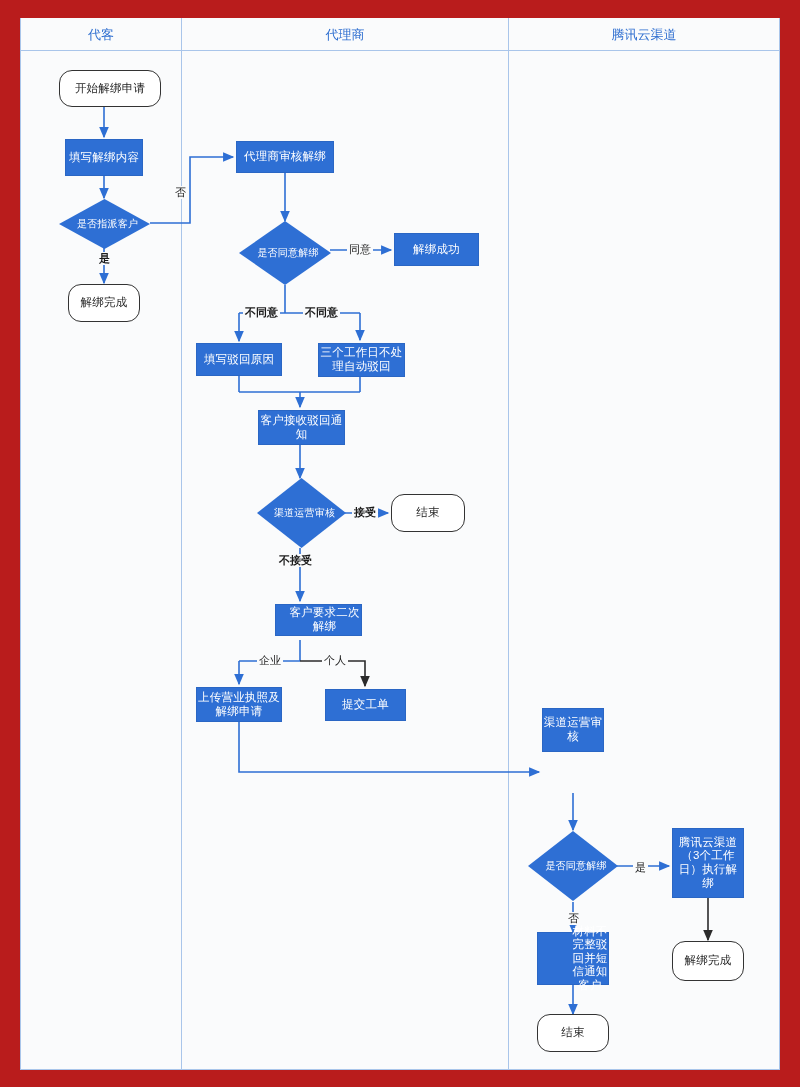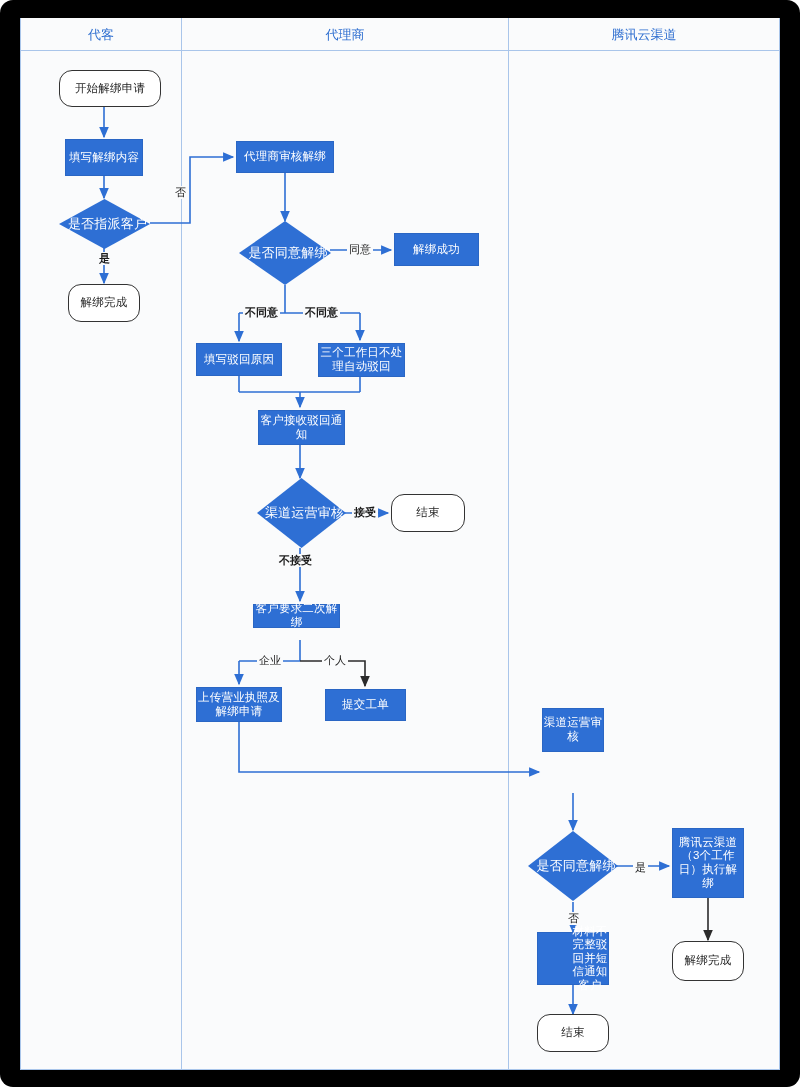--- a/index.html
+++ b/index.html
@@ -5,23 +5,22 @@
   html, body {
     margin: 0;
     padding: 0;
     background: #ffffff;
     font-family: "Liberation Sans", sans-serif;
   }
   #page {
     position: relative;
     width: 800px;
     height: 1087px;
-    background: #000000;
+    background: #b91c1c;
     overflow: hidden;
-    border-radius: 13px;
   }
   .swimlane-frame {
     position: absolute;
     left: 20px;
     top: 18px;
     width: 760px;
     height: 1052px;
     background: #fafbfc;
     border: 1px solid #a9c5ea;
     box-sizing: border-box;
@@ -86,21 +85,21 @@
     top: 0;
     width: 100%;
     height: 100%;
     background: #2e6fd4;
     clip-path: polygon(50% 0%, 100% 50%, 50% 100%, 0% 50%);
   }
   .decision-label {
     position: relative;
     z-index: 2;
     white-space: nowrap;
-    font-size: 13px;
+    font-size: 10px;
     margin-left: 6px;
   }
   .edge-label {
     position: absolute;
     font-size: 11px;
     color: #1a1a1a;
     background: #fafbfc;
     padding: 0 2px;
     white-space: nowrap;
     line-height: 13px;
@@ -234,21 +233,21 @@
 
   <div class="node decision" style="left:257px; top:478px; width:89px; height:70px;">
     <div class="decision-shape"></div>
     <span class="decision-label">渠道运营审核</span>
   </div>
 
   <div class="node terminal" style="left:391px; top:494px; width:74px; height:38px;">
     <span>结束</span>
   </div>
 
-  <div class="node process" style="left:253px; top:604px; width:87px; height:24px;">
+  <div class="node process" style="left:275px; top:604px; width:87px; height:32px;padding-left:12px;">
     <span>客户要求二次解绑</span>
   </div>
 
   <div class="node process" style="left:196px; top:687px; width:86px; height:35px;">
     <span>上传营业执照及解绑申请</span>
   </div>
 
   <div class="node process" style="left:325px; top:689px; width:81px; height:32px;">
     <span>提交工单</span>
   </div>

